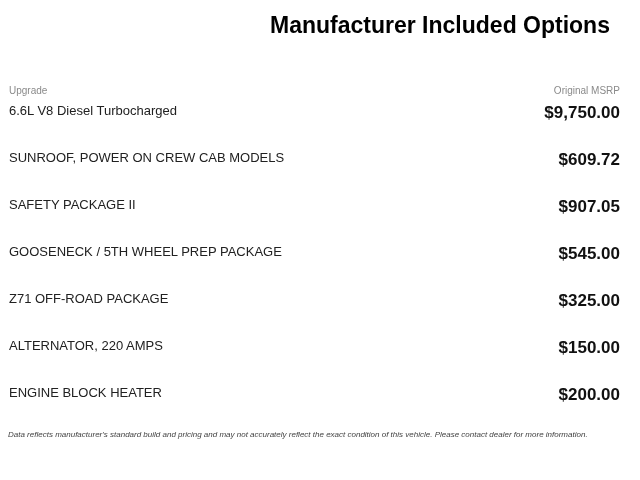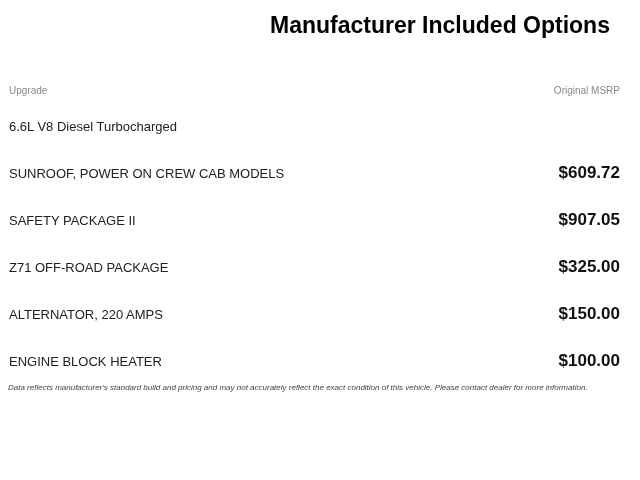--- a/index.html
+++ b/index.html
@@ -36,21 +36,20 @@
     line-height: 12px;
     color: #8a8a8a;
   }
   .rows {
     margin-top: 6px;
   }
   .row {
     height: 47px;
     display: flex;
     justify-content: space-between;
-    align-items: center;
     padding: 0 20px 0 9px;
   }
   .row .label {
     font-size: 13px;
     color: #212121;
   }
   .row .price {
     font-size: 17px;
     font-weight: 700;
     color: #111111;
@@ -74,45 +73,50 @@
 
   <div class="cols-header">
     <span>Upgrade</span>
     <span>Original MSRP</span>
   </div>
 
   <div class="rows">
 
     <div class="row">
       <span class="label">6.6L V8 Diesel Turbocharged</span>
+      <span class="price">$9,750.00</span>
     </div>
 
     <div class="row">
       <span class="label">SUNROOF, POWER ON CREW CAB MODELS</span>
       <span class="price">$609.72</span>
     </div>
 
     <div class="row">
       <span class="label">SAFETY PACKAGE II</span>
       <span class="price">$907.05</span>
     </div>
 
+    <div class="row">
+      <span class="label">GOOSENECK / 5TH WHEEL PREP PACKAGE</span>
+      <span class="price">$545.00</span>
+    </div>
 
     <div class="row">
       <span class="label">Z71 OFF-ROAD PACKAGE</span>
       <span class="price">$325.00</span>
     </div>
 
     <div class="row">
       <span class="label">ALTERNATOR, 220 AMPS</span>
       <span class="price">$150.00</span>
     </div>
 
     <div class="row">
       <span class="label">ENGINE BLOCK HEATER</span>
-      <span class="price">$100.00</span>
+      <span class="price">$200.00</span>
     </div>
 
   </div>
 
   <div class="footer">Data reflects manufacturer's standard build and pricing and may not accurately reflect the exact condition of this vehicle. Please contact dealer for more information.</div>
 
 </div>
 
 </body></html>

